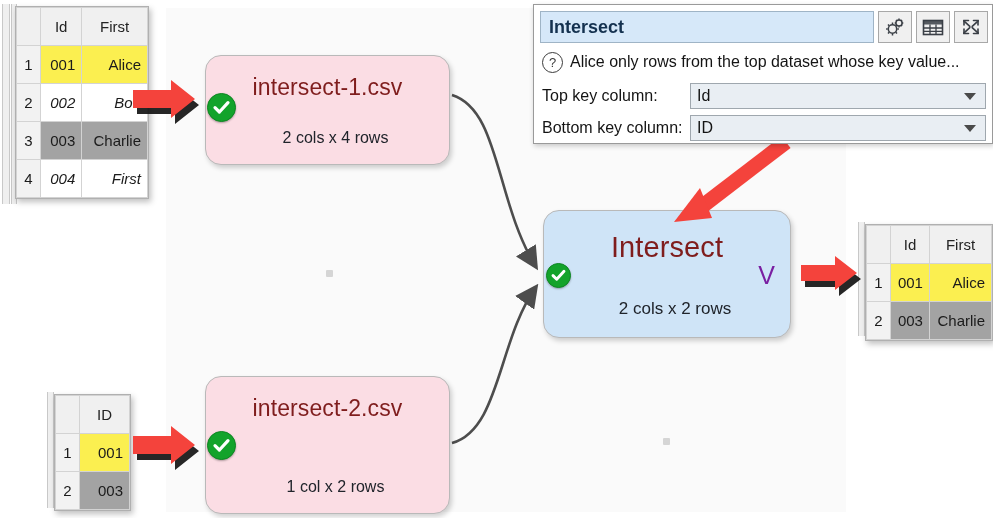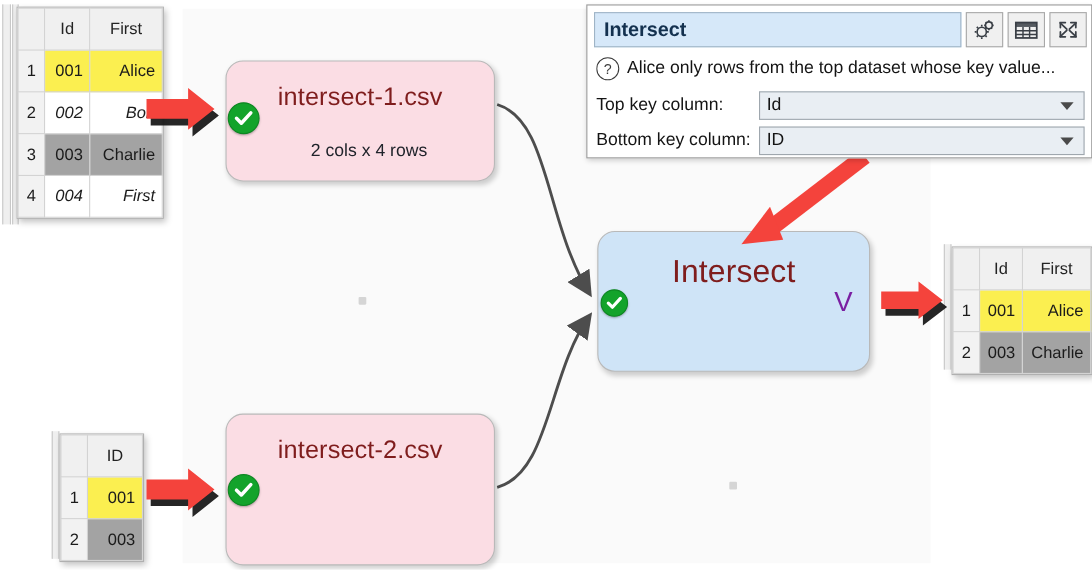--- a/index.html
+++ b/index.html
@@ -156,29 +156,31 @@
   <div class="node-sub">2 cols x 4 rows</div>
 </div>
 <div class="tick" style="left:207px;top:93px;">
   <svg width="27" height="27" viewBox="0 0 27 27">
       <path d="M7 13.6 L11.4 18 L20 8.6" fill="none" stroke="#ffffff" stroke-width="3.2" stroke-linecap="round" stroke-linejoin="round"></path>
     </svg>
 </div>
 
 <div class="node pink" style="left:205px;top:376px;width:245px;height:138px;">
   <div class="node-title">intersect-2.csv</div>
+  <div class="node-sub">1 col x 2 rows</div>
 </div>
 <div class="tick" style="left:207px;top:431px;">
   <svg width="27" height="27" viewBox="0 0 27 27">
       <path d="M7 13.6 L11.4 18 L20 8.6" fill="none" stroke="#ffffff" stroke-width="3.2" stroke-linecap="round" stroke-linejoin="round"></path>
     </svg>
 </div>
 
 <div class="node blue" style="left:543px;top:210px;width:248px;height:128px;">
   <div class="node-title">Intersect</div>
+  <div class="node-sub">2 cols x 2 rows</div>
   <div class="vmark" style="right:15px;top:52px;">V</div>
 </div>
 <div class="tick small" style="left:546px;top:263px;">
   <svg width="23" height="23" viewBox="0 0 23 23">
       <path d="M6 11.6 L9.7 15.3 L17 7.3" fill="none" stroke="#ffffff" stroke-width="2.9" stroke-linecap="round" stroke-linejoin="round"></path>
     </svg>
 </div>
 
 <div class="railL" style="left:2px;top:4px;width:6px;height:200px;"></div>
 <div class="railL" style="left:11px;top:4px;width:4px;height:200px;"></div>

